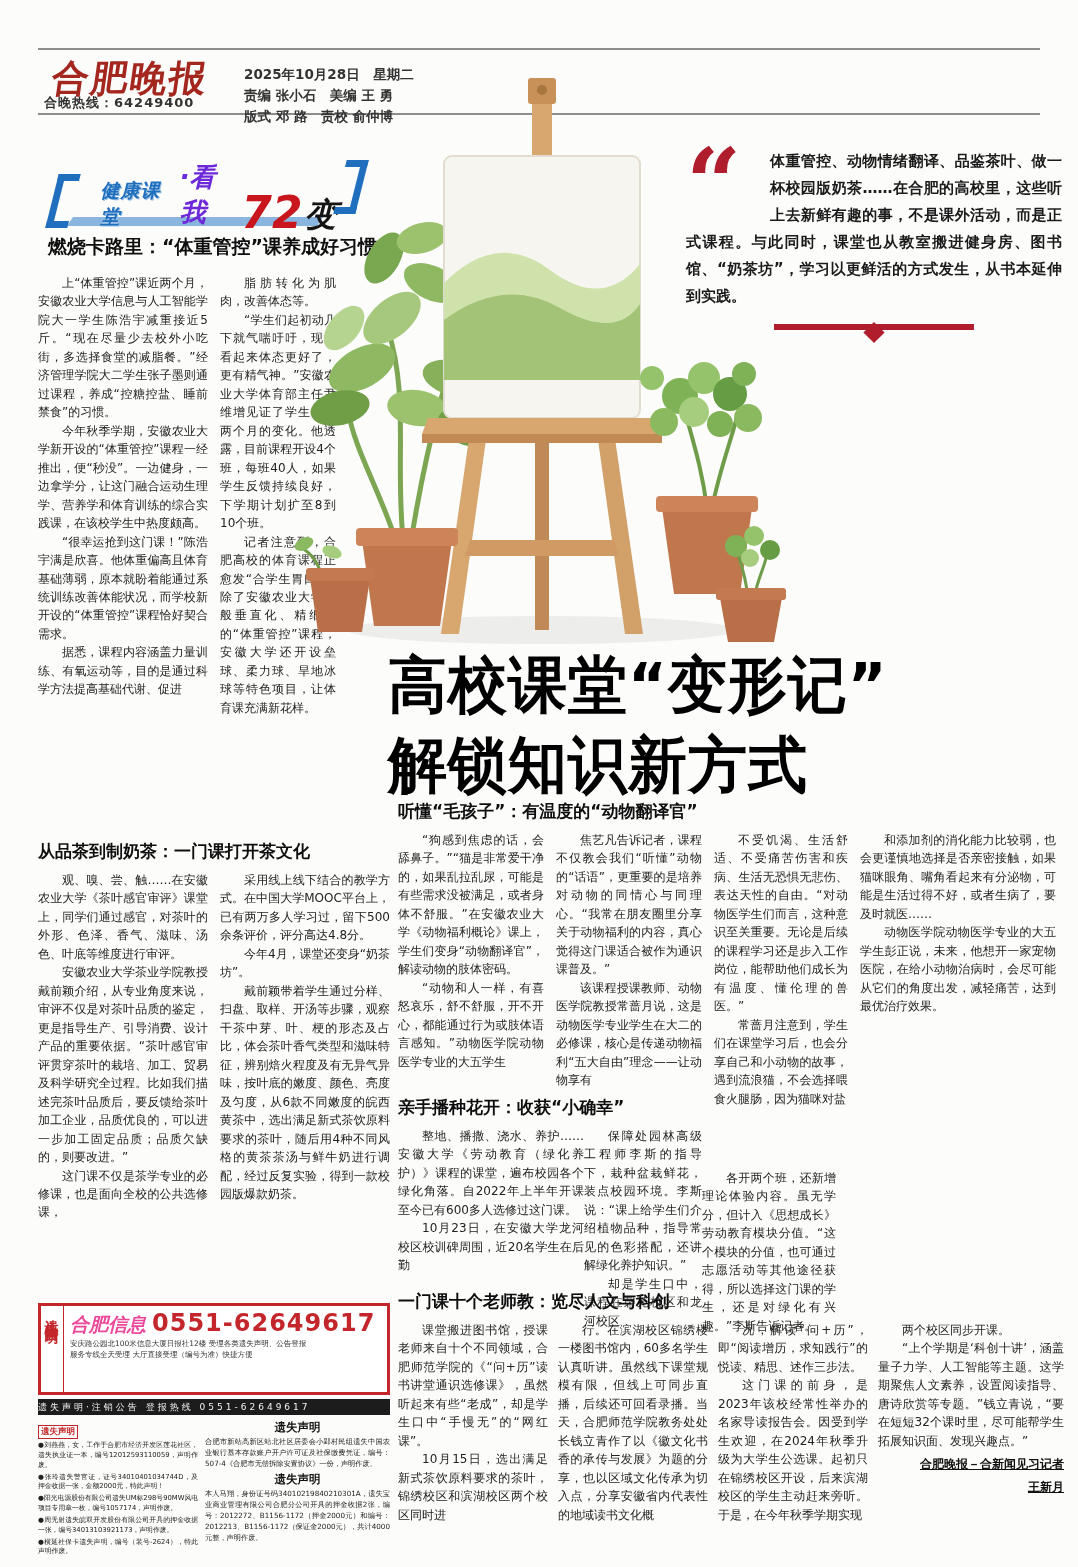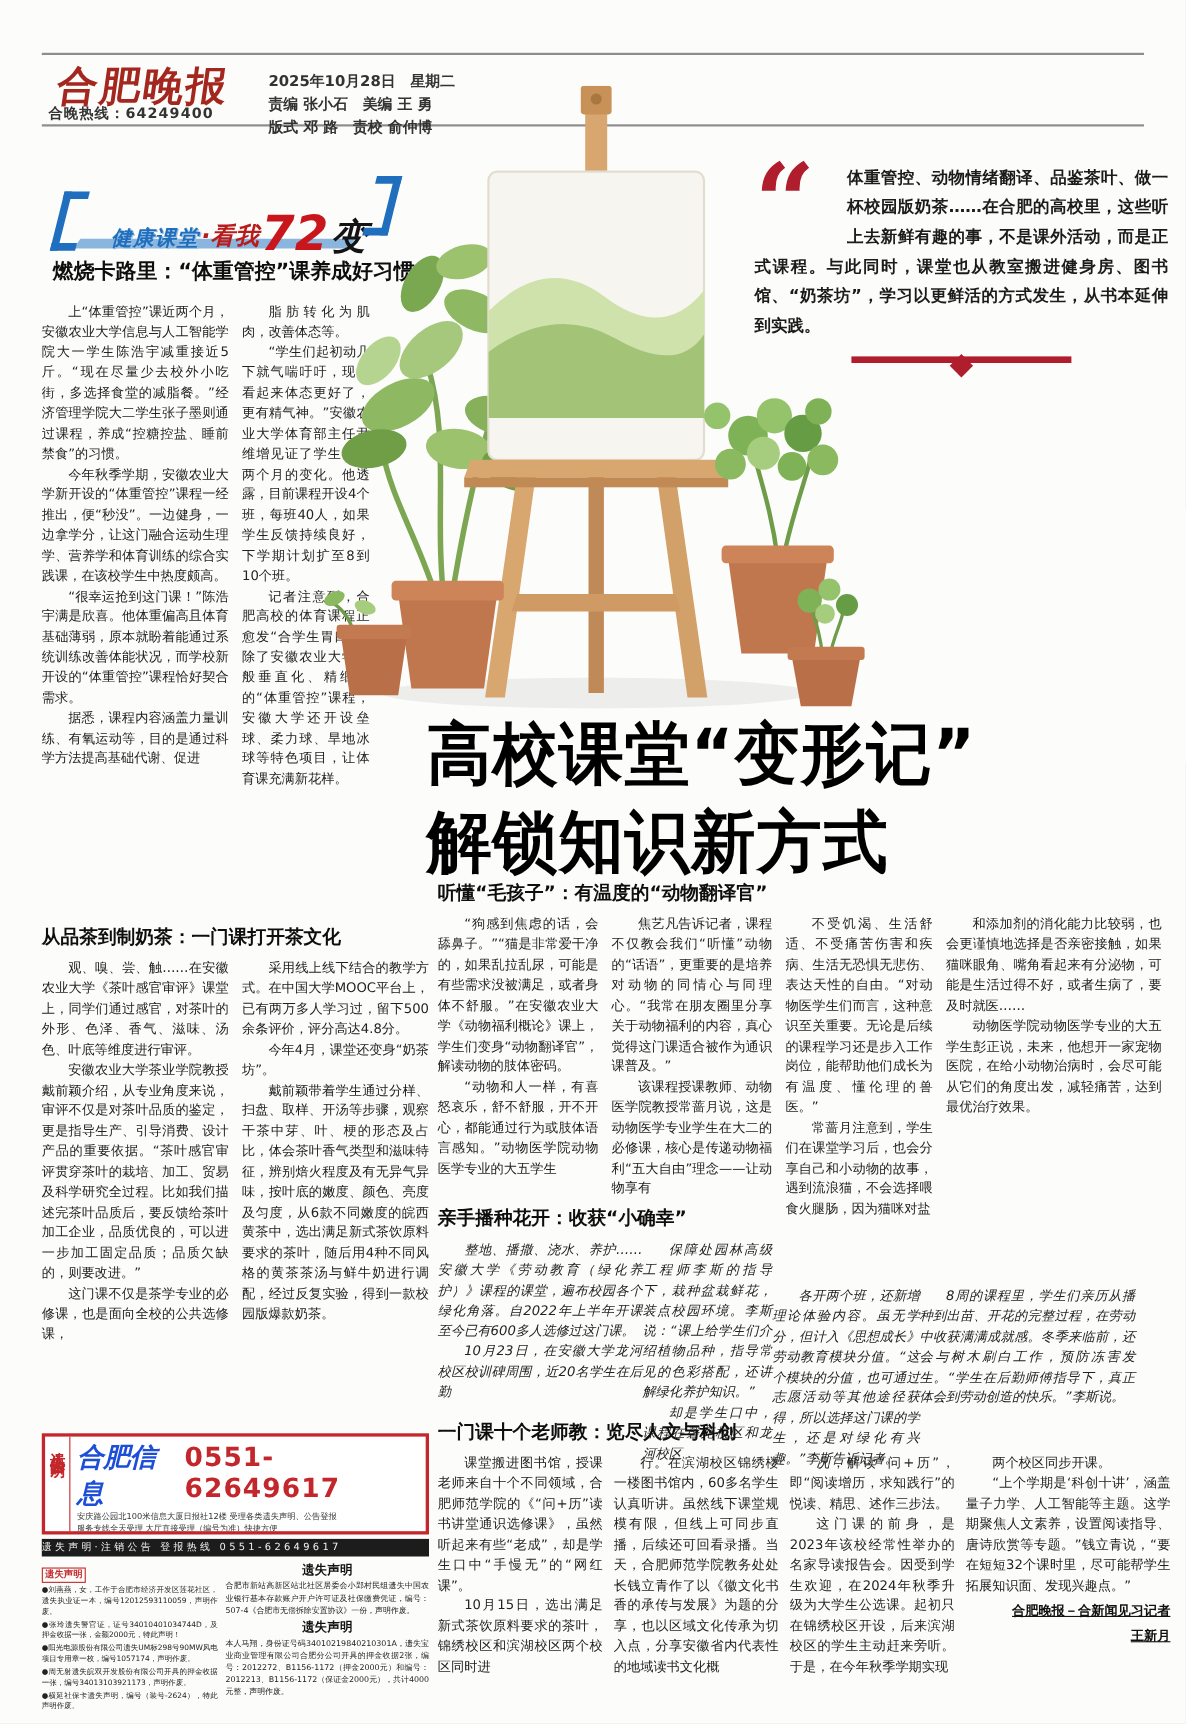--- a/index.html
+++ b/index.html
@@ -18,21 +18,21 @@
   .secname{font-size:40px;font-weight:900;color:#3f3f3f;letter-spacing:8px;}
   
   .banner{display:flex;align-items:flex-end;gap:2px;position:relative;}
   .bn-swoosh{position:absolute;left:18px;bottom:4px;width:250px;height:9px;background:#8ab5de;
              transform:skewX(-35deg);z-index:0;}
   .bn-bracket{width:16px;height:40px;border:7px solid #1f6fbe;transform:skewX(-14deg);z-index:1;}
   .bn-bracket.l{border-right:none;margin-bottom:2px;}
   .bn-bracket.r{border-left:none;margin-bottom:16px;}
   .bn-blue{font-size:19px;font-weight:900;font-style:italic;color:#1f6fbe;z-index:1;
            text-shadow:1px 1px 0 #9cc1e4;letter-spacing:1px;margin-left:24px;}
-  .bn-black{font-size:22px;font-weight:900;font-style:italic;color:#b91c1c;z-index:1;}
+  .bn-black{font-size:26px;font-weight:900;font-style:italic;color:#6d28d9;z-index:1;}
   .bn-72{font-size:44px;font-weight:900;font-style:italic;color:#c9161d;line-height:.8;z-index:1;}
   .bn-bian{font-size:33px;font-weight:900;font-style:italic;color:#141414;line-height:.9;z-index:1;}
   
   .lead-title{font-size:19px;font-weight:900;color:#0e0e0e;}
   .sec-title{font-size:17px;font-weight:900;color:#0e0e0e;margin:0 0 8px 0;}
   .cols{display:flex;gap:12px;align-items:flex-start;}
   .col p{margin:0;font-size:12px;line-height:1.54;text-align:justify;text-indent:2em;color:#222;}
   .byline{font-size:12px;font-weight:bold;text-align:right;margin-top:6px;color:#111;text-decoration:underline;}
   
   .pq{font-size:15px;font-weight:bold;line-height:1.8;color:#1b1b1b;text-align:justify;}
@@ -43,21 +43,21 @@
                   transform:translateX(-50%) rotate(45deg);}
   
   .headline{font-size:59px;font-weight:900;color:#000;line-height:1.3;letter-spacing:1px;
             transform:scaleY(1.04);transform-origin:top left;}
   
   .adbox1{border:3px solid #c3272b;display:flex;height:86px;background:#fff;}
   .ad-vert{writing-mode:vertical-rl;text-orientation:upright;font-size:14px;font-weight:900;color:#c3272b;
            border-right:1px solid #c3272b;padding:3px 2px;letter-spacing:2px;}
   .ad-main{flex:1;padding:3px 6px;overflow:hidden;}
   .ad-brand-row{display:flex;align-items:baseline;gap:6px;}
-  .ad-brand{font-size:24px;font-weight:900;font-style:italic;color:#1d4ed8;}
+  .ad-brand{font-size:19px;font-weight:900;font-style:italic;color:#ec4899;}
   .ad-phone{font-size:24px;font-weight:900;color:#c3272b;letter-spacing:1px;}
   .ad-small{font-size:7.5px;color:#333;line-height:1.5;}
   .ad-blackbar{margin:4px 0;height:16px;background:#1c1c1c;color:#f2f2f2;font-size:9px;
                letter-spacing:3px;text-align:left;line-height:16px;}
   .ad-cols{display:flex;gap:7px;}
   .ad-left{width:160px;}
   .ad-left .lbl{display:inline-block;border:1px solid #c3272b;color:#c3272b;font-weight:bold;
                 font-size:8.5px;padding:0 2px;margin-bottom:2px;}
   .ad-left p{margin:0 0 2px 0;font-size:6.8px;line-height:1.45;text-align:justify;color:#222;}
   .ad-right{flex:1;}
@@ -236,34 +236,31 @@
         </div>
       <div class="col" style="width:196px;">
           <p>和添加剂的消化能力比较弱，也会更谨慎地选择是否亲密接触，如果猫咪眼角、嘴角看起来有分泌物，可能是生活过得不好，或者生病了，要及时就医……</p>
           <p>动物医学院动物医学专业的大五学生彭正说，未来，他想开一家宠物医院，在给小动物治病时，会尽可能从它们的角度出发，减轻痛苦，达到最优治疗效果。</p>
         </div>
     </div>
   </div>
 
   <div class="abs" style="left:398px;top:1096px;width:666px;">
     <h3 class="sec-title">亲手播种花开：收获“小确幸”</h3>
-    <div class="cols" style="gap:0;font-style:italic;">
+    <div class="cols" style="gap:0;">
       <div class="col" style="width:186px;">
           <p>整地、播撒、浇水、养护……安徽大学《劳动教育（绿化养护）》课程的课堂，遍布校园各个绿化角落。自2022年上半年开课至今已有600多人选修过这门课。</p>
           <p>10月23日，在安徽大学龙河校区校训碑周围，近20名学生在后勤</p>
         </div>
       <div class="col" style="width:118px;">
           <p>保障处园林高级工程师李斯的指导下，栽种盆栽鲜花，装点校园环境。李斯说：“课上给学生们介绍植物品种，指导常见的色彩搭配，还讲解绿化养护知识。”</p>
           <p>却是学生口中，课程在磬苑校区和龙河校区</p>
         </div>
       <div class="col" style="width:134px;margin-top:42px;">
           <p>各开两个班，还新增理论体验内容。虽无学分，但计入《思想成长》劳动教育模块分值。“这个模块的分值，也可通过志愿活动等其他途径获得，所以选择这门课的学生，还是对绿化有兴趣。”李斯告诉记者。</p>
-        </div>
-      <div class="col" style="width:196px;margin-top:42px;">
-          <p>8周的课程里，学生们亲历从播种到出苗、开花的完整过程，在劳动中收获满满成就感。冬季来临前，还会与树木刷白工作，预防冻害发生。“学生在后勤师傅指导下，真正体会到劳动创造的快乐。”李斯说。</p>
         </div>
     </div>
   </div>
 
   <div class="abs" style="left:398px;top:1290px;width:666px;">
     <h3 class="sec-title">一门课十个老师教：览尽人文与科创</h3>
     <div class="cols" style="gap:10px;">
       <div class="col" style="width:150px;">
           <p>课堂搬进图书馆，授课老师来自十个不同领域，合肥师范学院的《“问+历”读书讲堂通识选修课》，虽然听起来有些“老成”，却是学生口中“手慢无”的“网红课”。</p>
           <p>10月15日，选出满足新式茶饮原料要求的茶叶，锦绣校区和滨湖校区两个校区同时进</p>

